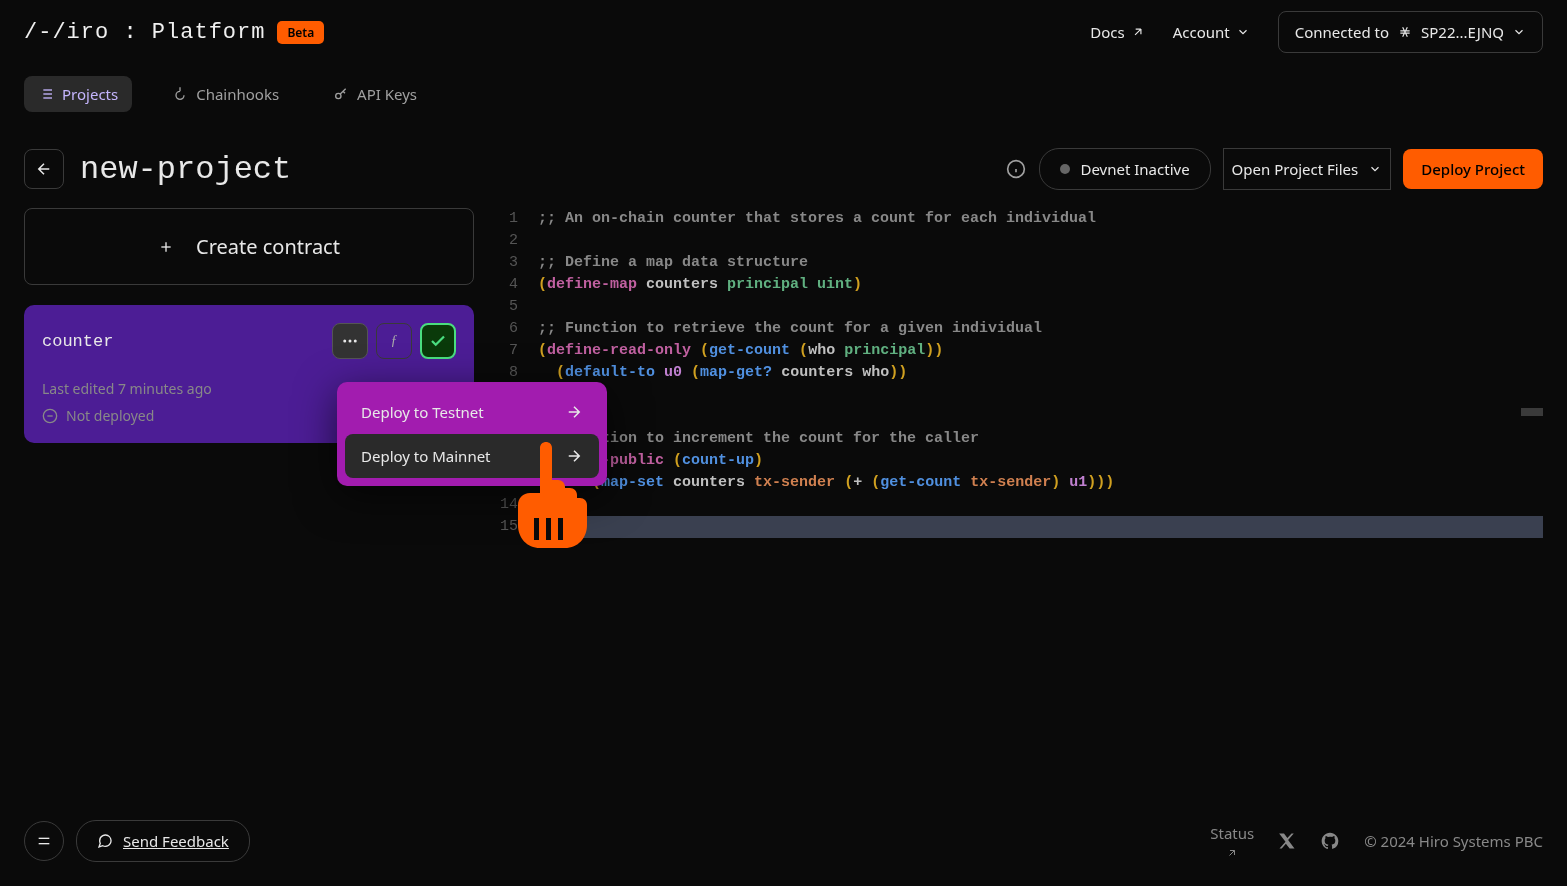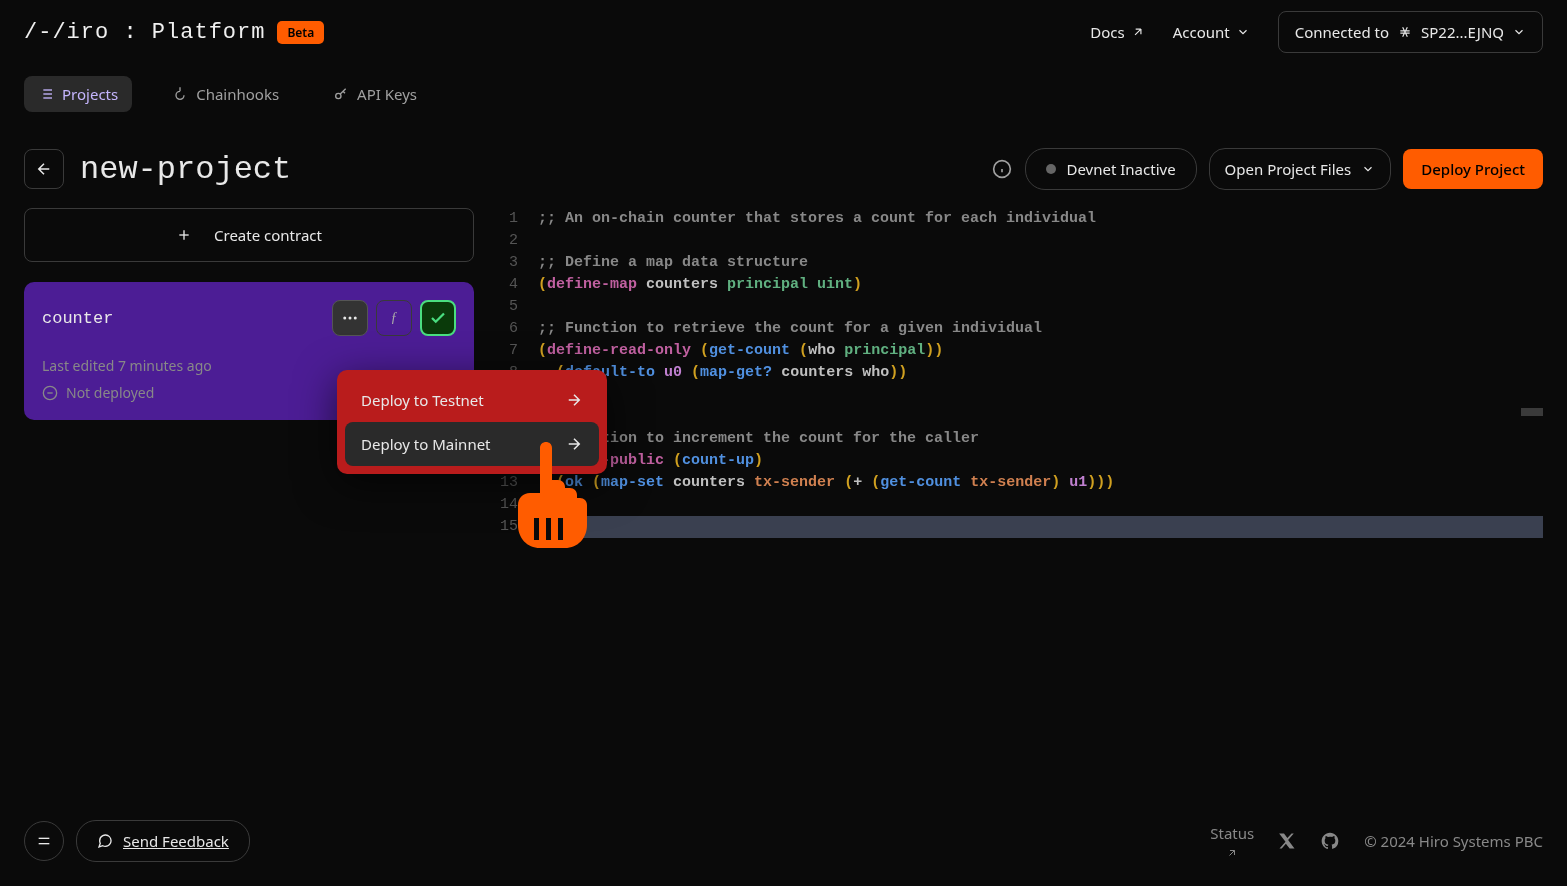--- a/index.html
+++ b/index.html
@@ -169,22 +169,22 @@
     
     .status-dot {
       width: 10px;
       height: 10px;
       background: #666;
       border-radius: 50%;
     }
     
     .outline-btn {
       border: 1px solid #3a3a3a;
-      border-radius: 16px;
-      padding: 10px 15px;
+      border-radius: 0;
+      padding: 10px 8px;
       display: flex;
       align-items: center;
       gap: 10px;
       font-size: 15px;
       cursor: pointer;
     }
     
     .primary-btn {
       background: #ff5c00;
       color: #000;
@@ -208,22 +208,22 @@
     }
     
     .create-btn {
       width: 100%;
       display: flex;
       align-items: center;
       justify-content: center;
       gap: 22px;
       border: 1px solid #3a3a3a;
       border-radius: 8px;
-      padding: 16px;
-      font-size: 15px;
+      padding: 24px;
+      font-size: 20px;
       cursor: pointer;
       margin-bottom: 20px;
     }
     
     .contract-card {
       background: #4c1d95;
       border-radius: 10px;
       padding: 18px;
       position: relative;
     }
@@ -279,22 +279,22 @@
       align-items: center;
       gap: 8px;
       color: #888;
       font-size: 14px;
     }
     
     
     .deploy-menu {
       position: absolute;
       left: 337px;
-      top: 370px;
-      background: #b91c1c;
+      top: 382px;
+      background: #a21caf;
       border-radius: 10px;
       padding: 8px;
       width: 270px;
       z-index: 10;
       box-shadow: 0 10px 40px rgba(0,0,0,0.6);
     }
     
     .menu-item {
       display: flex;
       align-items: center;

